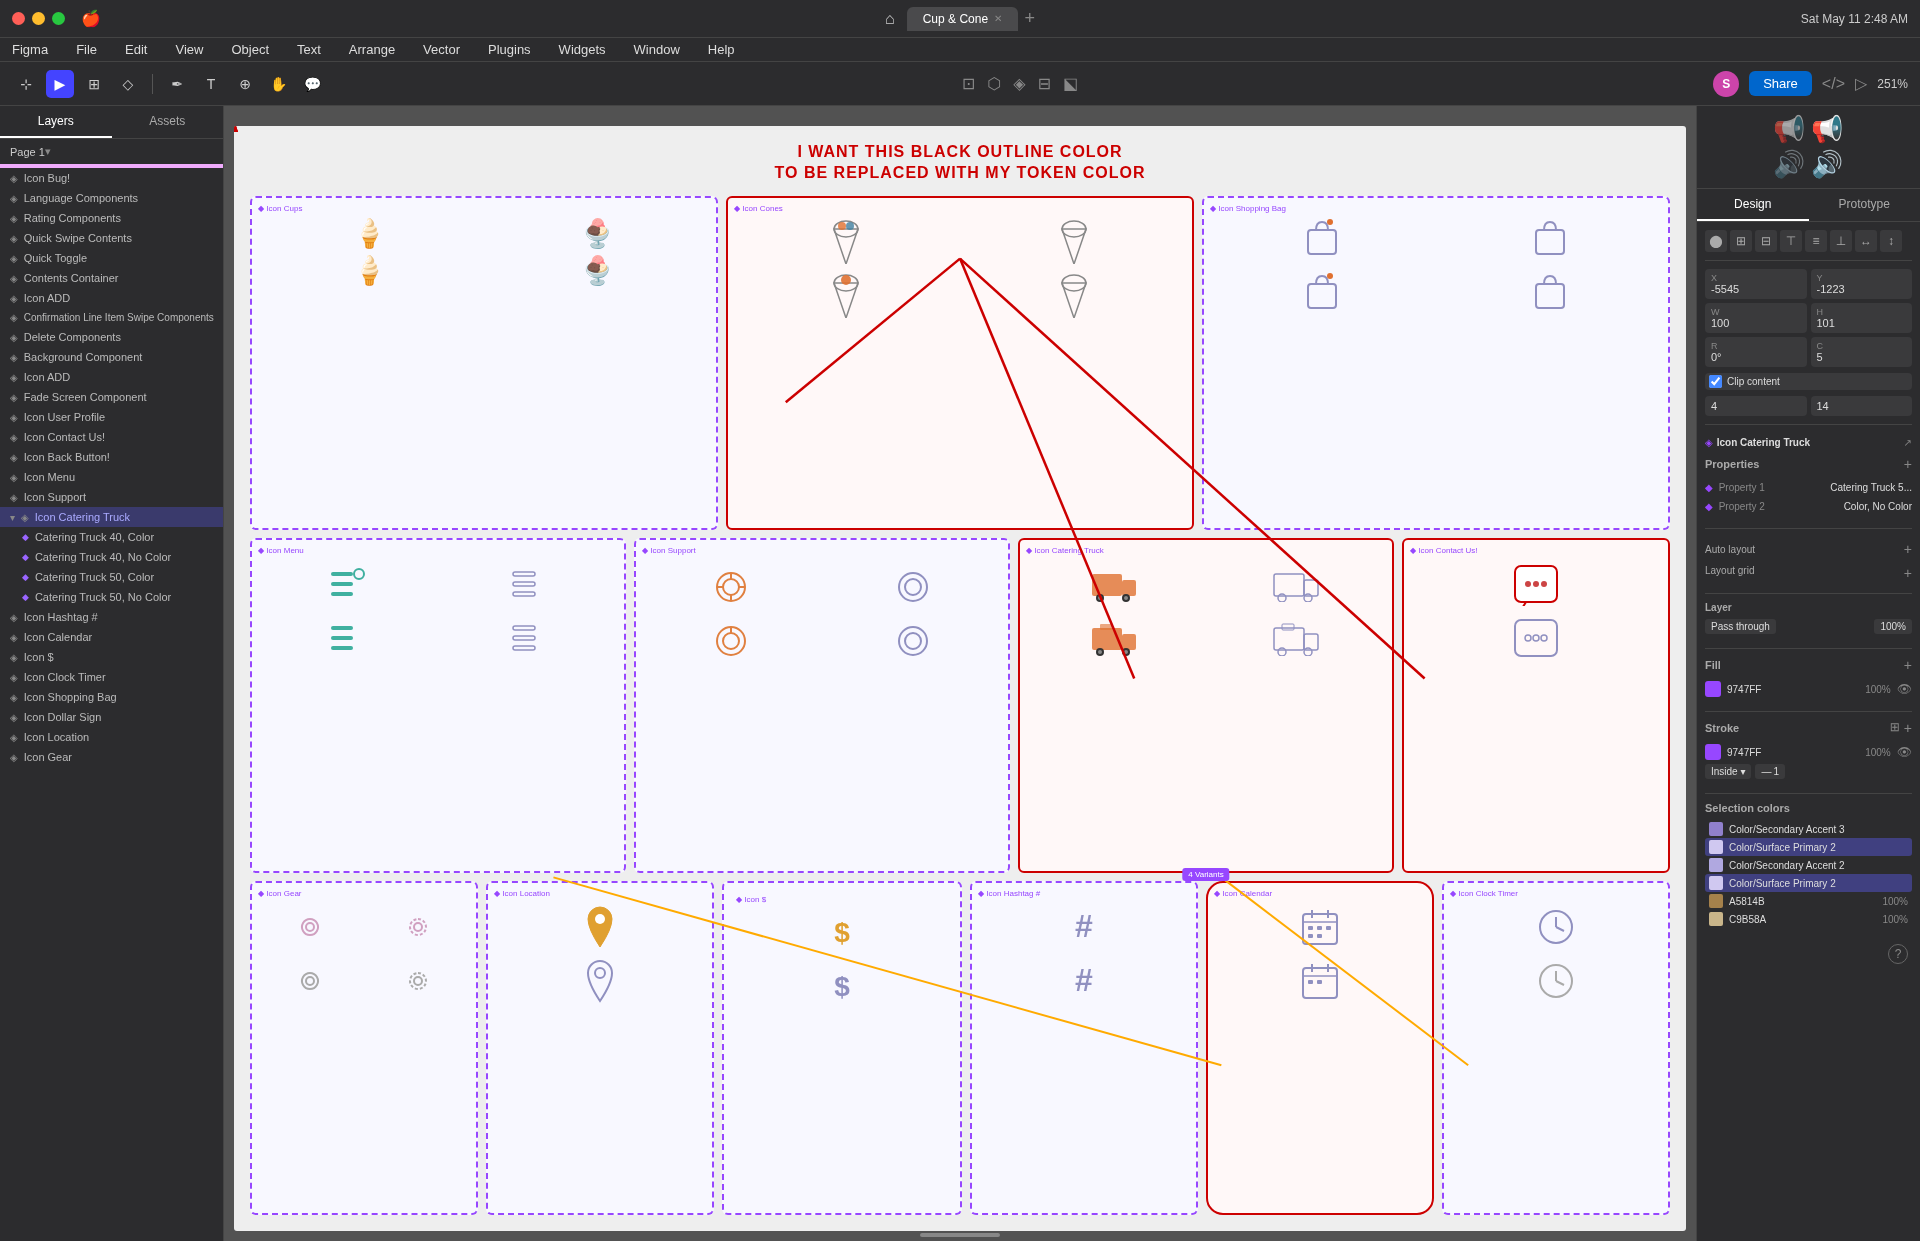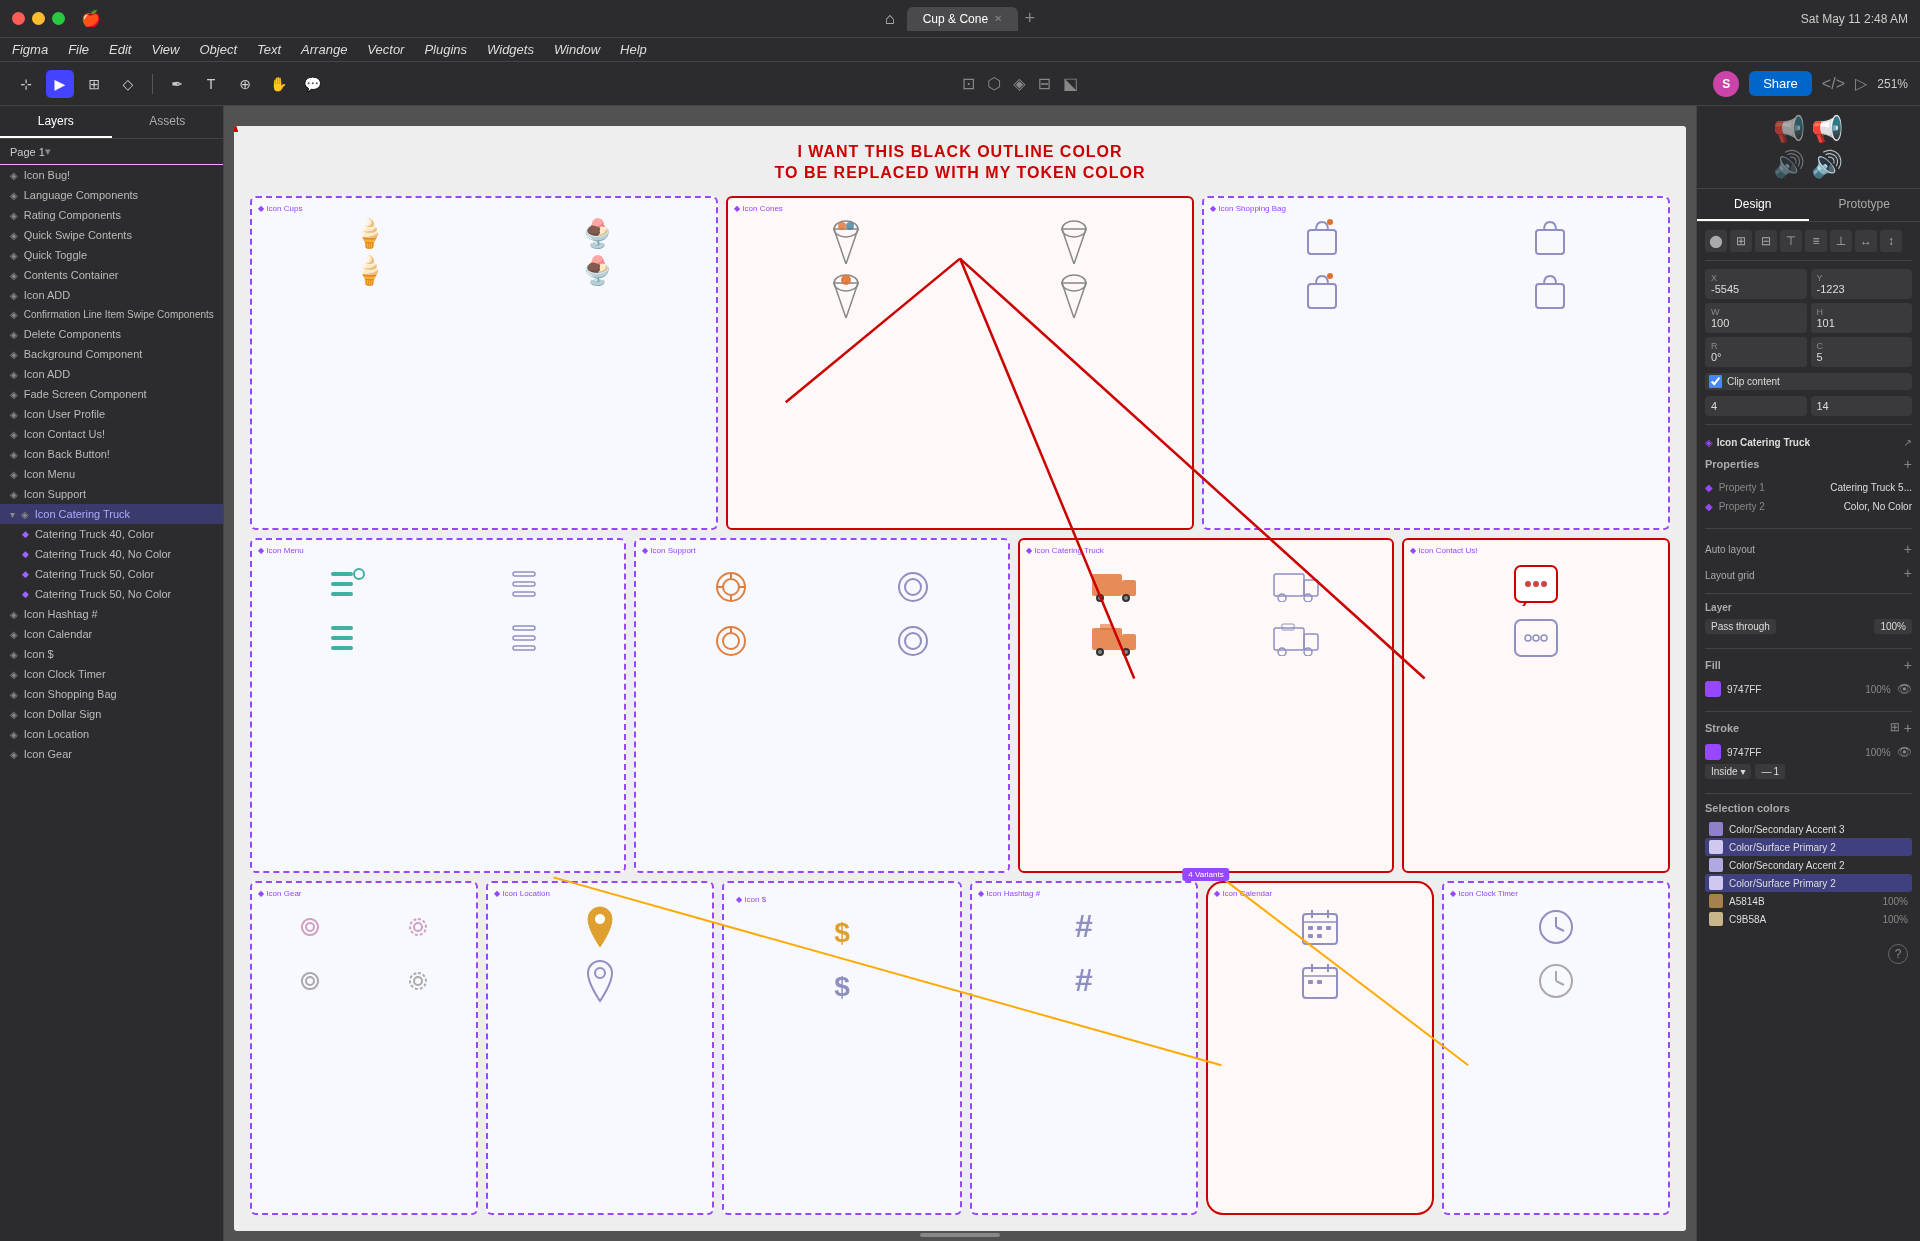--- a/index.html
+++ b/index.html
@@ -27,25 +27,24 @@
     .tab-close { color: #888; font-size: 10px; cursor: pointer; }
     .titlebar-right { margin-left: auto; display: flex; align-items: center; gap: 12px; color: #ccc; font-size: 12px; }
 
     
     .menubar {
       height: 24px;
       background: #2c2c2e;
       display: flex;
       align-items: center;
       padding: 0 12px;
-      gap: 20px;
+      gap: 28px;
       font-size: 13px;
       color: #ddd;
       border-bottom: 1px solid #444;
-      font-style: italic;
     }
     .menubar span { cursor: pointer; }
 
     
     .toolbar {
       height: 44px;
       background: #2c2c2e;
       display: flex;
       align-items: center;
       padding: 0 12px;
@@ -73,21 +72,21 @@
       width: 224px;
       background: #2c2c2e;
       border-right: 1px solid #444;
       display: flex;
       flex-direction: column;
       overflow: hidden;
     }
     .panel-tabs { display: flex; border-bottom: 1px solid #444; }
     .panel-tab { flex: 1; padding: 8px; text-align: center; font-size: 12px; color: #aaa; cursor: pointer; }
     .panel-tab.active { color: #fff; border-bottom: 2px solid #fff; }
-    .page-selector { padding: 6px 10px; display: flex; align-items: center; border-bottom: 1px solid #f0abfc; }
+    .page-selector { padding: 6px 10px; display: flex; align-items: center; border-bottom: 4px solid #f0abfc; }
     .page-selector span { color: #ccc; font-size: 11px; }
     .layer-list { overflow-y: auto; flex: 1; }
     .layer-item {
       padding: 4px 10px;
       font-size: 11px;
       color: #bbb;
       cursor: pointer;
       display: flex;
       align-items: center;
       gap: 6px;
@@ -812,21 +811,21 @@
         </div>
       </div>
 
       <div class="section-divider"></div>
 
       <div style="display:flex; align-items:center; justify-content:space-between; padding:4px 0;">
         <span style="font-size:10px; color:#aaa;">Auto layout</span>
         <span style="font-size:14px; color:#888; cursor:pointer;">+</span>
       </div>
 
-      <div style="display:flex; align-items:flex-end; justify-content:space-between; padding:4px 0;">
+      <div style="display:flex; align-items:flex-start; justify-content:space-between; padding:4px 0;">
         <span style="font-size:10px; color:#aaa;">Layout grid</span>
         <span style="font-size:14px; color:#888; cursor:pointer;">+</span>
       </div>
 
       <div class="section-divider"></div>
 
       <div class="panel-section">
         <div style="font-size:10px; color:#aaa; margin-bottom:4px; font-weight:600;">Layer</div>
         <div style="display:flex; align-items:center; justify-content:space-between; padding:2px 0;">
           <div style="background:#3a3a3c; border-radius:3px; padding:2px 6px; font-size:10px; color:#ddd;">Pass through</div>

